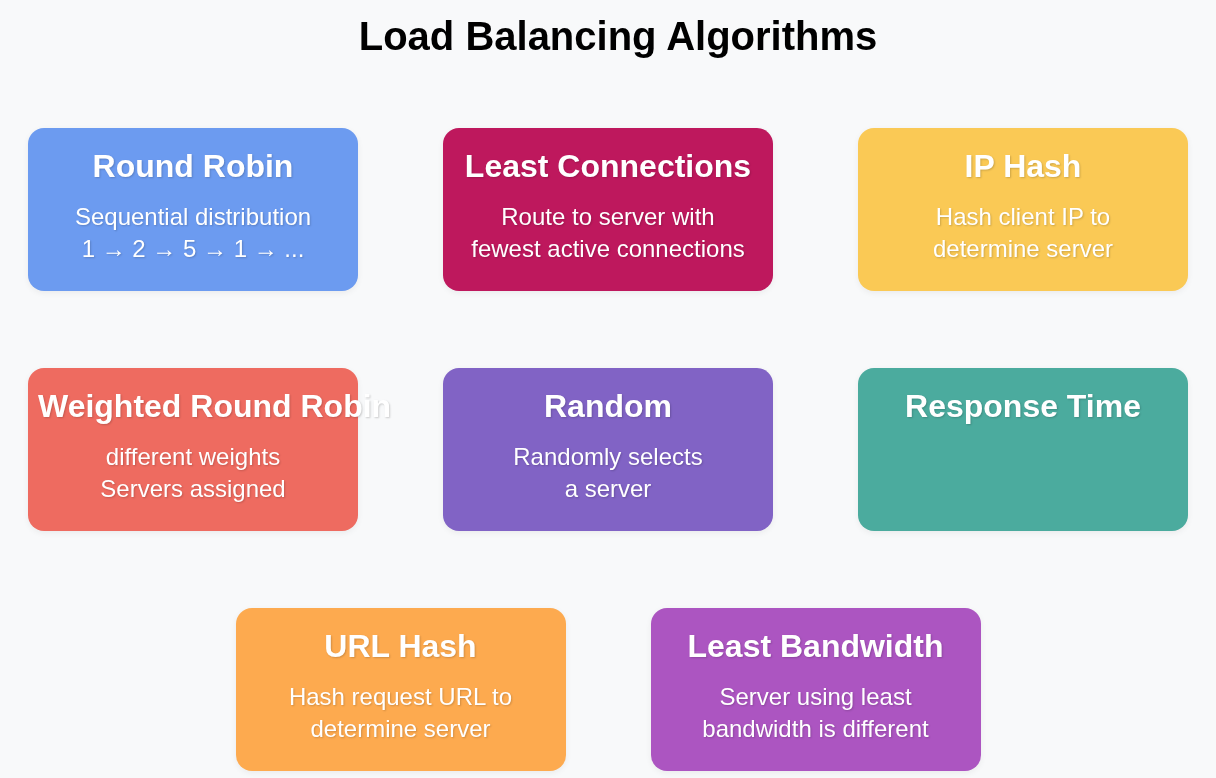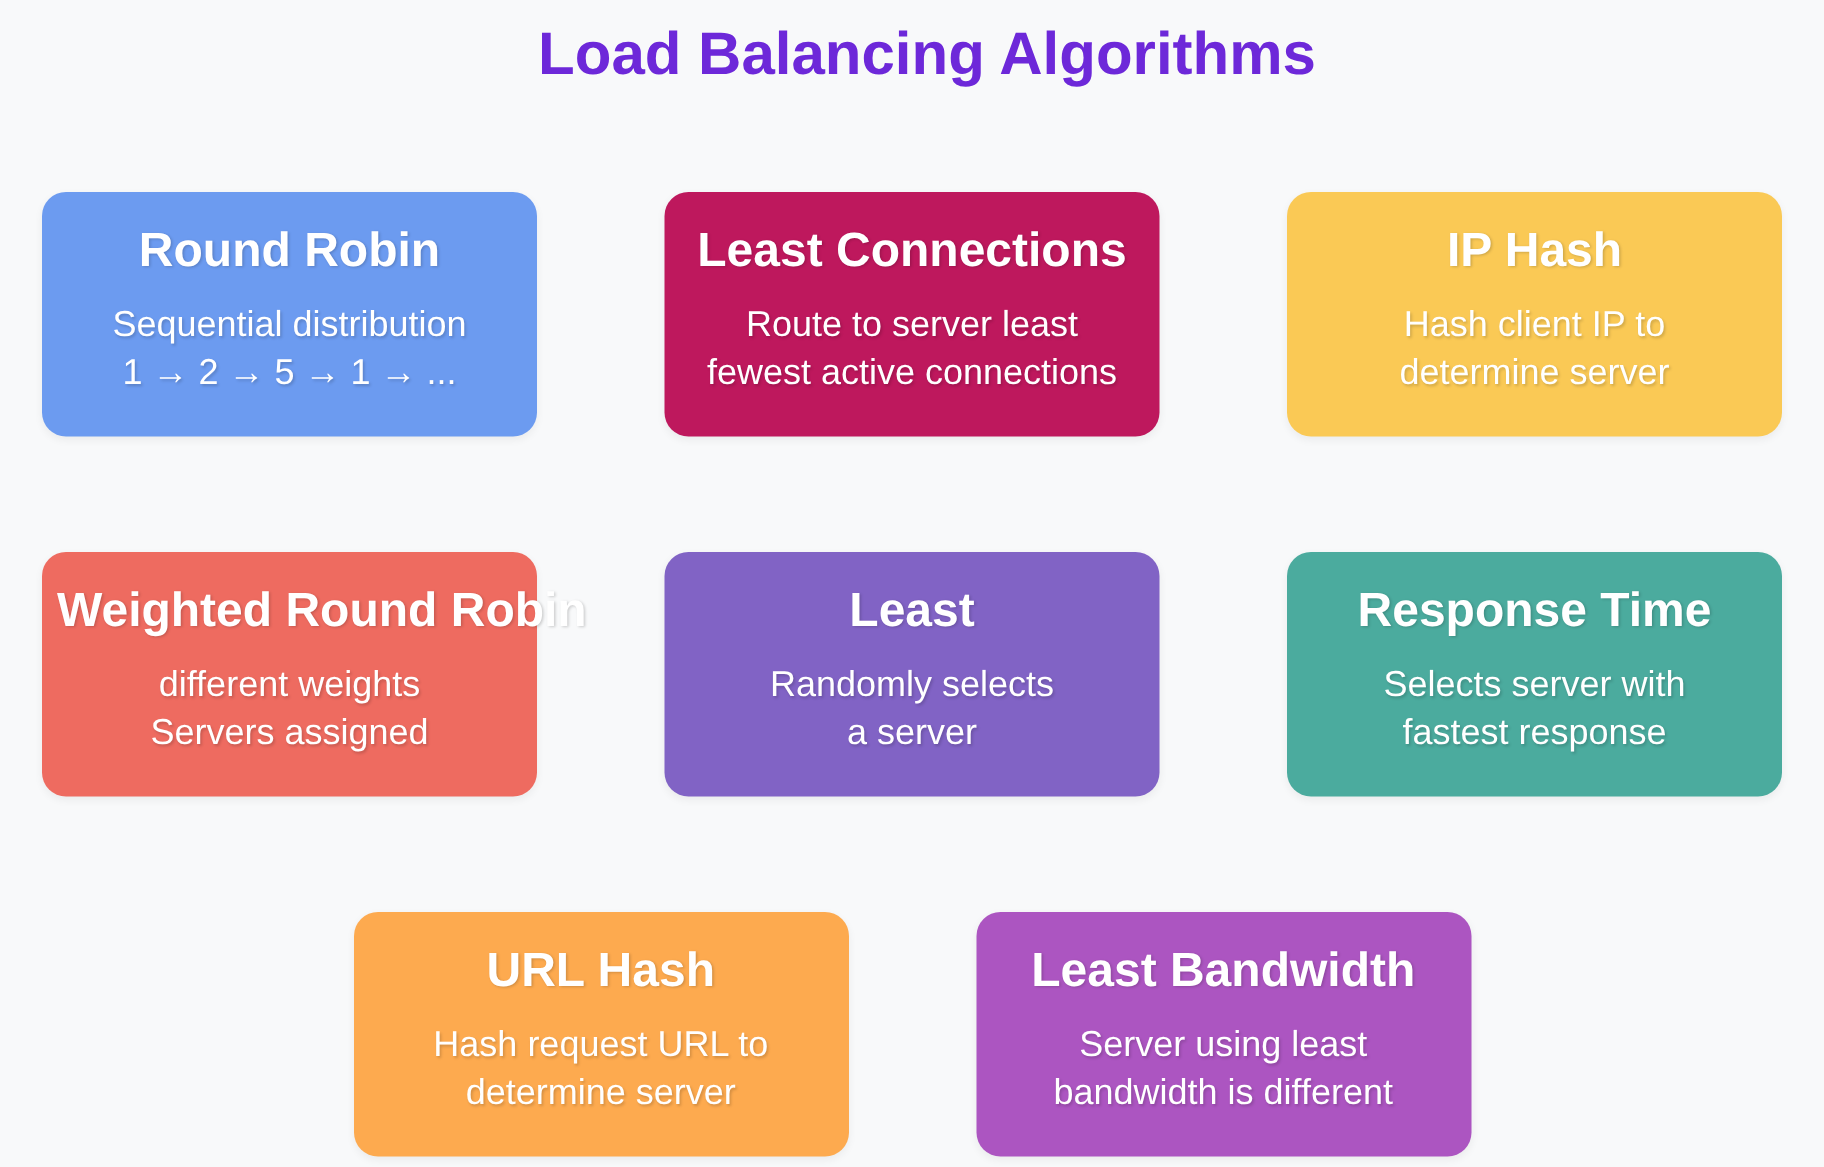--- a/index.html
+++ b/index.html
@@ -49,36 +49,36 @@
   .card .desc {
     margin: 0;
     font-size: 24px;
     line-height: 1.35;
   }
   .card .desc .line { display: block; }
 </style>
 </head>
 <body style="background: rgb(248, 249, 250);">
 
-<h1 class="page-title" style="color: #6d28d9; padding-left: 20px;">Load Balancing Algorithms</h1>
+<h1 class="page-title" style="color: #000000; padding-left: 20px;">Load Balancing Algorithms</h1>
 
 <div class="cards">
 
   <div class="card" style="background: rgb(108, 155, 240);">
     <h2>Round Robin</h2>
     <p class="desc">
       <span class="line">Sequential distribution</span>
       <span class="line">1 → 2 → 5 → 1 → ...</span>
     </p>
   </div>
 
   <div class="card" style="background: #be185d;">
     <h2>Least Connections</h2>
     <p class="desc">
-      <span class="line">Route to server least</span>
+      <span class="line">Route to server with</span>
       <span class="line">fewest active connections</span>
     </p>
   </div>
 
   <div class="card" style="background: rgb(250, 201, 85);">
     <h2>IP Hash</h2>
     <p class="desc">
       <span class="line">Hash client IP to</span>
       <span class="line">determine server</span>
     </p>
@@ -86,33 +86,29 @@
 
   <div class="card" style="background: rgb(238, 107, 96);">
     <h2>Weighted Round Robin</h2>
     <p class="desc">
       <span class="line">different weights</span>
       <span class="line">Servers assigned</span>
     </p>
   </div>
 
   <div class="card" style="background: rgb(129, 99, 197);">
-    <h2>Least</h2>
+    <h2>Random</h2>
     <p class="desc">
       <span class="line">Randomly selects</span>
       <span class="line">a server</span>
     </p>
   </div>
 
   <div class="card" style="background: rgb(75, 171, 158);">
     <h2>Response Time</h2>
-    <p class="desc">
-      <span class="line">Selects server with</span>
-      <span class="line">fastest response</span>
-    </p>
   </div>
 
   <div class="card" style="background: rgb(253, 170, 79);">
     <h2>URL Hash</h2>
     <p class="desc">
       <span class="line">Hash request URL to</span>
       <span class="line">determine server</span>
     </p>
   </div>
 

